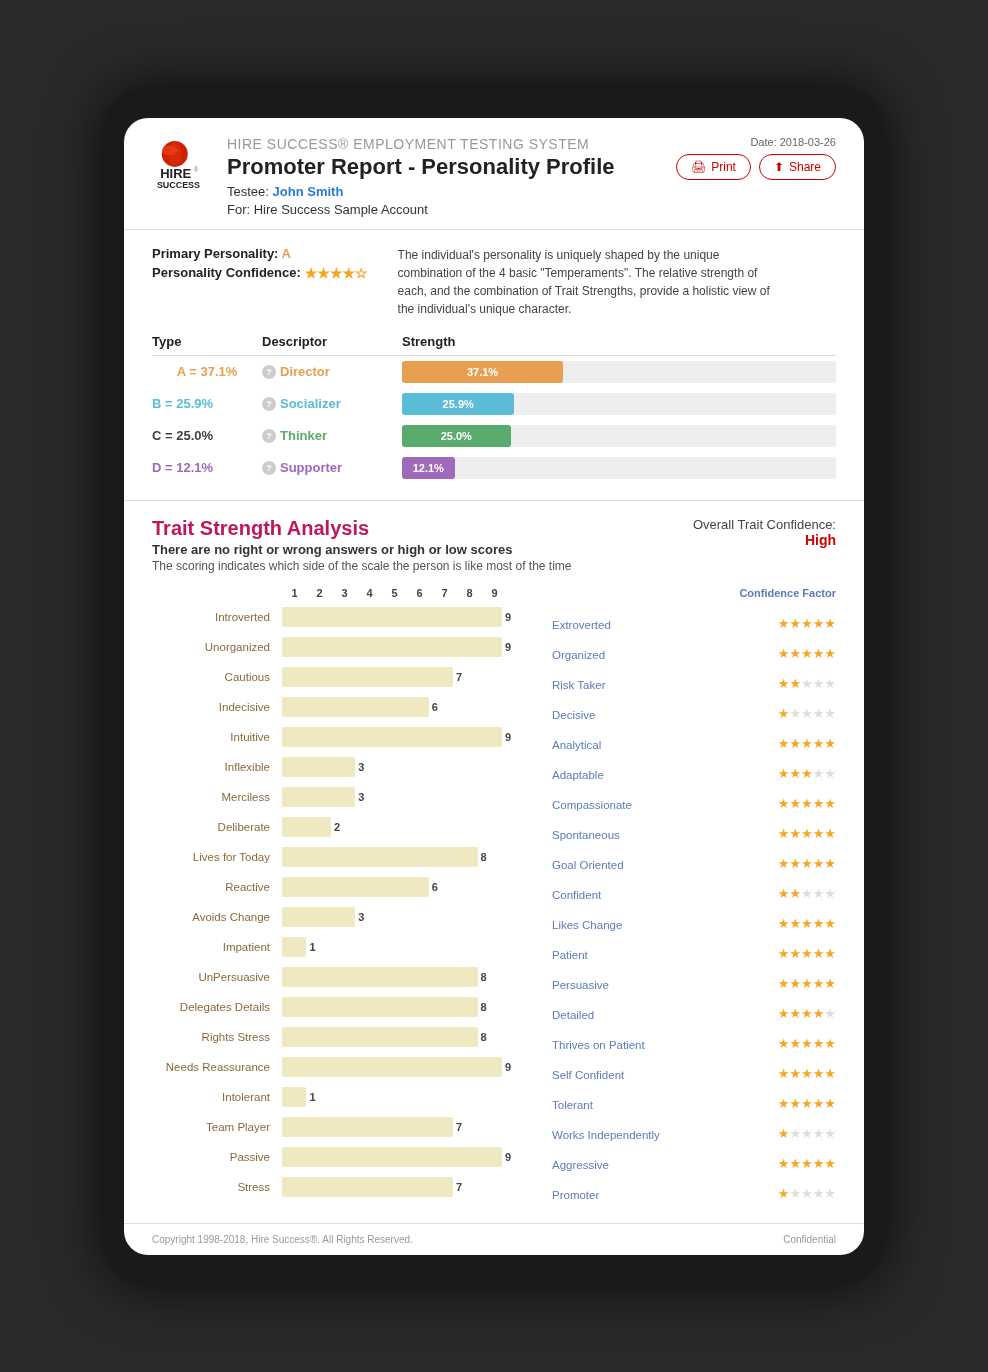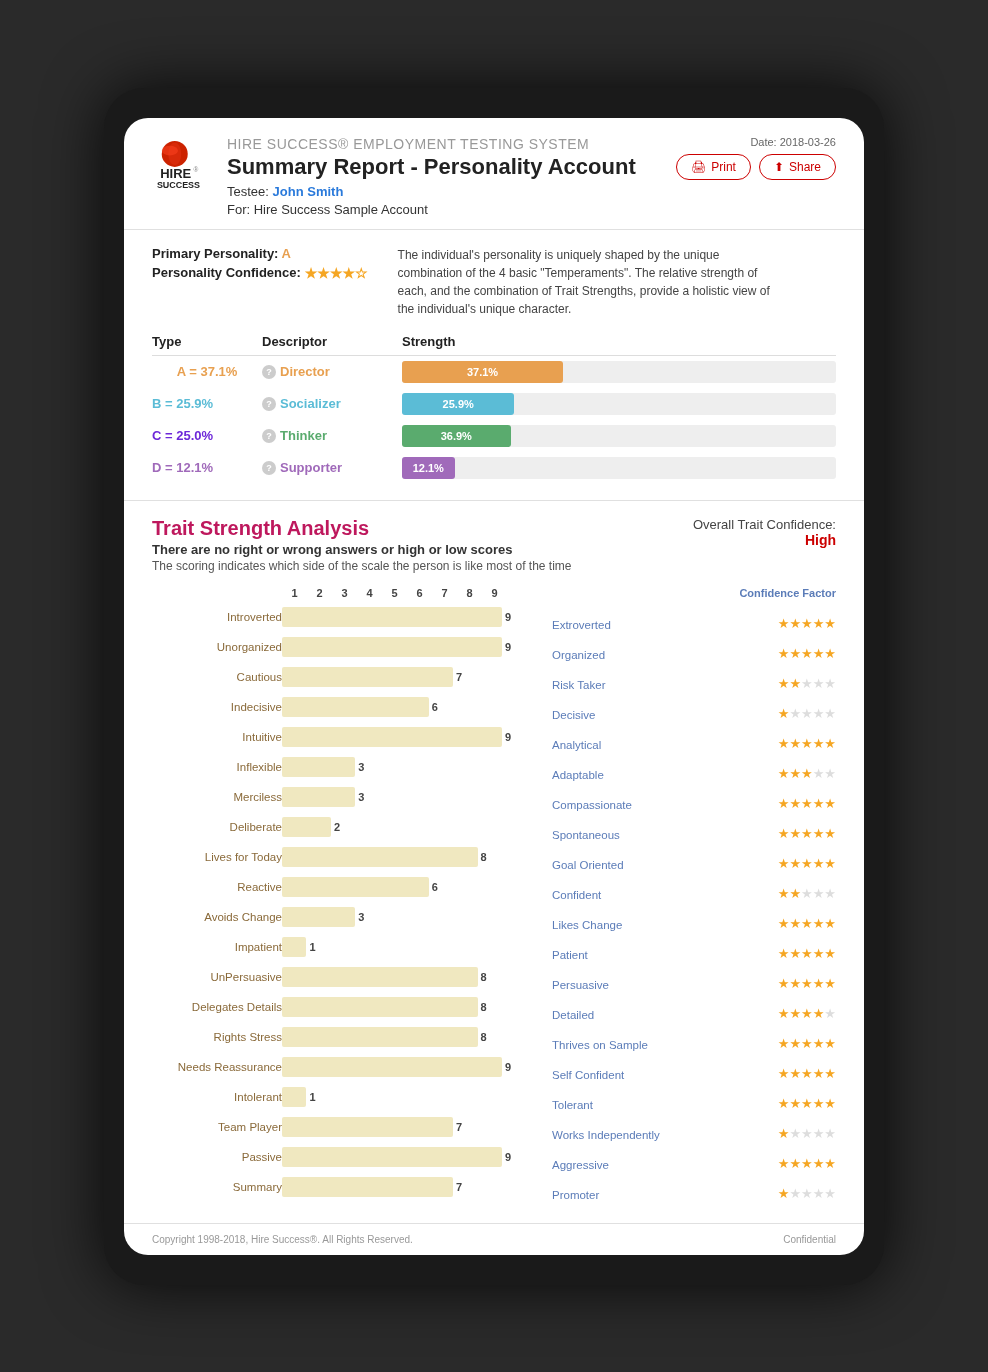--- a/index.html
+++ b/index.html
@@ -280,21 +280,21 @@
     }
     .trait-row {
       display: flex;
       align-items: center;
       height: 28px;
       margin-bottom: 2px;
     }
     .trait-left-label {
       width: 130px;
       text-align: right;
-      padding-right: 0;
+      padding-right: 12px;
       font-size: 11.5px;
       color: #8a6a3a;
     }
     .trait-bar-area {
       width: 230px;
       height: 20px;
       position: relative;
     }
     .trait-bar-bg {
       position: absolute;
@@ -365,21 +365,21 @@
               <ellipse cx="22" cy="18" rx="10" ry="6" fill="#ff4422" opacity="0.5"></ellipse>
 
               <text x="10" y="52" font-size="16" font-weight="900" fill="#222" font-family="Arial">HIRE</text>
               <text x="6" y="64" font-size="11" font-weight="700" fill="#222" font-family="Arial">SUCCESS</text>
 
               <text x="51" y="44" font-size="8" fill="#888" font-family="Arial">®</text>
             </svg>
           </div>
           <div class="header-title-area">
             <div class="system-label">HIRE SUCCESS® EMPLOYMENT TESTING SYSTEM</div>
-            <div class="report-title">Summary Report - Personality Account</div>
+            <div class="report-title">Promoter Report - Personality Profile</div>
             <div class="testee-line">
               <span>Testee:</span>
               <span class="testee-name">John Smith</span>
             </div>
             <div class="for-line">For: Hire Success Sample Account</div>
           </div>
           <div class="header-right">
             <div class="date-label">Date: 2018-03-26</div>
             <div class="btn-row">
               <button class="btn-outline">
@@ -436,28 +436,28 @@
         <span class="info-icon">?</span>
         Socializer
       </span>
       <div class="bar-container">
         <div class="bar-fill bar-b" style="width:25.900000000000002%; background:#5bbcd6; position:relative;">
           <span class="bar-label" style="position:absolute; left:50%; top:50%; transform:translate(-50%,-50%); color:#fff; font-size:11px; font-weight:bold;">25.9%</span>
         </div>
       </div>
     </div>
               <div class="type-row">
-      <span class="type-label type-c" style="color:#6d28d9">C = 25.0%</span>
+      <span class="type-label type-c" style="color:#404040">C = 25.0%</span>
       <span class="descriptor" style="color:#5aab6e">
         <span class="info-icon">?</span>
         Thinker
       </span>
       <div class="bar-container">
         <div class="bar-fill bar-c" style="width:25%; background:#5aab6e; position:relative;">
-          <span class="bar-label" style="position:absolute; left:50%; top:50%; transform:translate(-50%,-50%); color:#fff; font-size:11px; font-weight:bold;">36.9%</span>
+          <span class="bar-label" style="position:absolute; left:50%; top:50%; transform:translate(-50%,-50%); color:#fff; font-size:11px; font-weight:bold;">25.0%</span>
         </div>
       </div>
     </div>
               <div class="type-row">
       <span class="type-label type-d" style="color:#a06aba">D = 12.1%</span>
       <span class="descriptor" style="color:#a06aba">
         <span class="info-icon">?</span>
         Supporter
       </span>
       <div class="bar-container">
@@ -626,21 +626,21 @@
                   </div>
                 </div>
                 <div class="trait-row">
                   <div class="trait-left-label">Passive</div>
                   <div class="trait-bar-area">
                     <div class="trait-bar-bg" style="width: 220px; top: 0px; left: 0px;"></div>
                     <div class="trait-bar-num" style="position: absolute; right: auto; left: 223px; top: 50%; transform: translateY(-50%); font-size: 11px; font-weight: bold; color: rgb(68, 68, 68);">9</div>
                   </div>
                 </div>
                 <div class="trait-row">
-                  <div class="trait-left-label">Summary</div>
+                  <div class="trait-left-label">Stress</div>
                   <div class="trait-bar-area">
                     <div class="trait-bar-bg" style="width: 171.111px; top: 0px; left: 0px;"></div>
                     <div class="trait-bar-num" style="position: absolute; right: auto; left: 174.111px; top: 50%; transform: translateY(-50%); font-size: 11px; font-weight: bold; color: rgb(68, 68, 68);">7</div>
                   </div>
                 </div>
               </div>
           </div>
           <div class="chart-right">
             <div class="right-col-header">
               <span class="confidence-factor-label">Confidence Factor</span>
@@ -696,21 +696,21 @@
                 </div>
                 <div class="trait-right-row">
                   <div class="trait-right-label">Persuasive</div>
                   <div style="font-size: 13px;"><span style="color:#f5a623">★</span><span style="color:#f5a623">★</span><span style="color:#f5a623">★</span><span style="color:#f5a623">★</span><span style="color:#f5a623">★</span></div>
                 </div>
                 <div class="trait-right-row">
                   <div class="trait-right-label">Detailed</div>
                   <div style="font-size: 13px;"><span style="color:#f5a623">★</span><span style="color:#f5a623">★</span><span style="color:#f5a623">★</span><span style="color:#f5a623">★</span><span style="color:#ddd">★</span></div>
                 </div>
                 <div class="trait-right-row">
-                  <div class="trait-right-label">Thrives on Sample</div>
+                  <div class="trait-right-label">Thrives on Patient</div>
                   <div style="font-size: 13px;"><span style="color:#f5a623">★</span><span style="color:#f5a623">★</span><span style="color:#f5a623">★</span><span style="color:#f5a623">★</span><span style="color:#f5a623">★</span></div>
                 </div>
                 <div class="trait-right-row">
                   <div class="trait-right-label">Self Confident</div>
                   <div style="font-size: 13px;"><span style="color:#f5a623">★</span><span style="color:#f5a623">★</span><span style="color:#f5a623">★</span><span style="color:#f5a623">★</span><span style="color:#f5a623">★</span></div>
                 </div>
                 <div class="trait-right-row">
                   <div class="trait-right-label">Tolerant</div>
                   <div style="font-size: 13px;"><span style="color:#f5a623">★</span><span style="color:#f5a623">★</span><span style="color:#f5a623">★</span><span style="color:#f5a623">★</span><span style="color:#f5a623">★</span></div>
                 </div>

